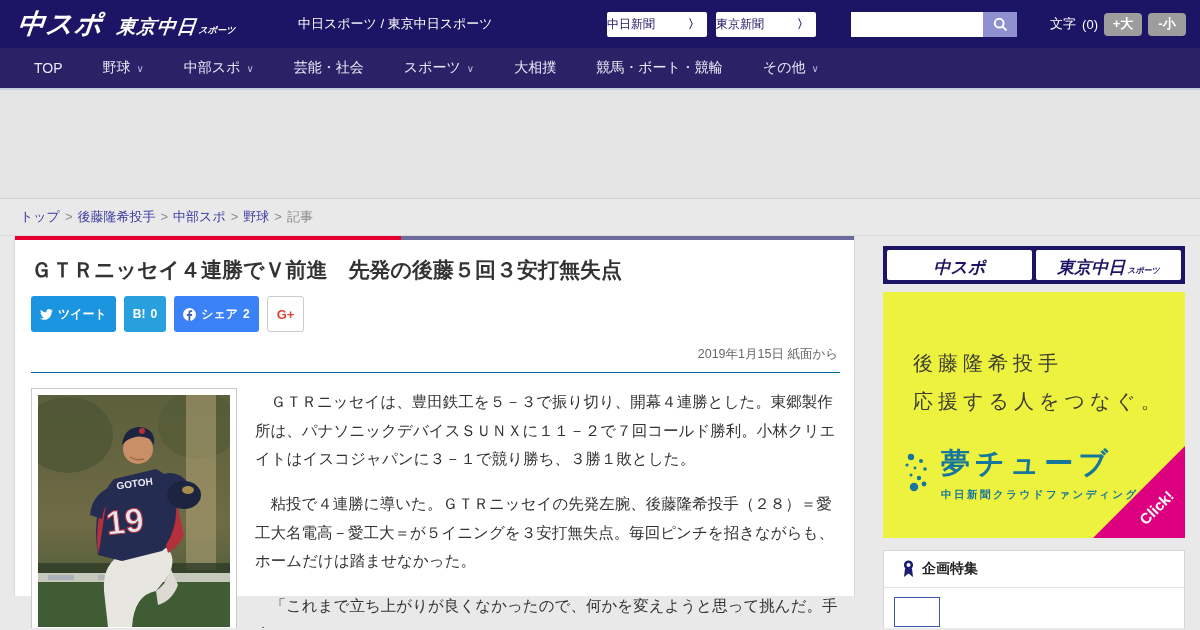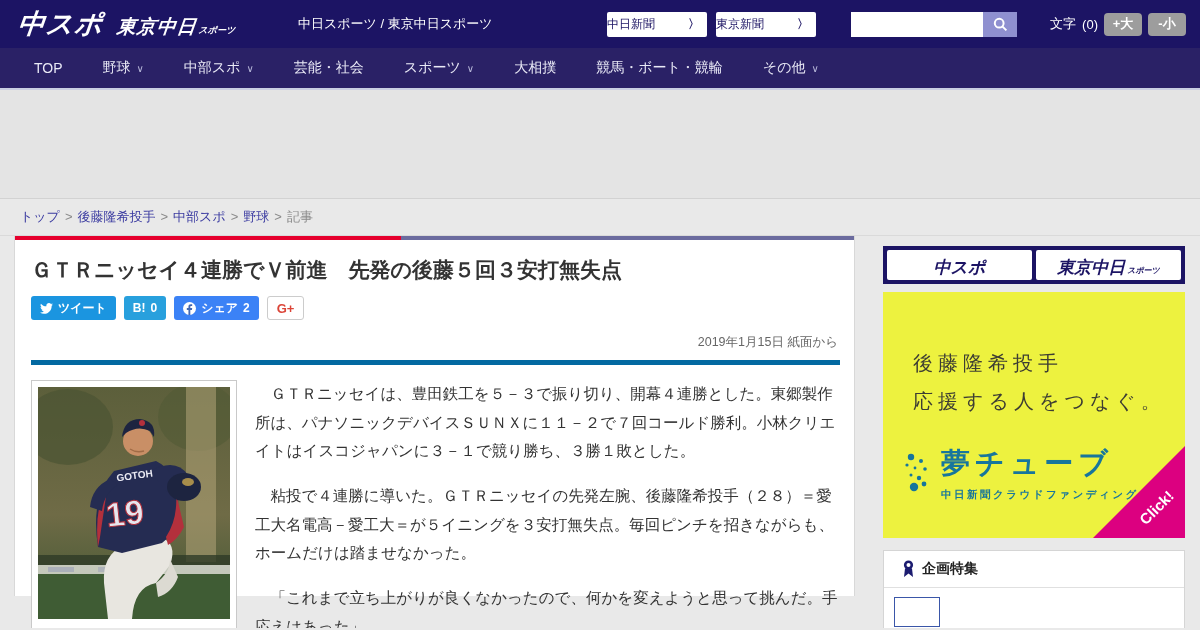--- a/index.html
+++ b/index.html
@@ -39,26 +39,26 @@
 
   
   .main { display:flex; align-items:flex-start; height:392px; overflow:hidden; }
   .left-col { width:841px; margin-left:14px; }
   .section-label { color:#1b1b8f; font-size:17px; font-weight:bold; margin:12px 0 9px 6px; }
   .article { background:#fff; border-left:1px solid #d8d8d8; border-right:1px solid #d8d8d8; height:360px; }
   .accent-bar { height:4px; background:linear-gradient(90deg,#e6002d 0%,#e6002d 46%,#6b6b9e 46%,#6b6b9e 100%); }
   .art-inner { padding:16px 14px 0 16px; }
   .art-title { font-size:21px; font-weight:bold; color:#333; }
   .share-row { display:flex; align-items:center; gap:8px; margin-top:12px; }
-  .share-btn { border:none; border-radius:3px; color:#fff; font-size:12px; height:24px; display:flex; align-items:center; gap:5px; padding:0 9px; cursor:pointer; font-weight:bold; }
+  .share-btn { border:none; border-radius:3px; color:#fff; font-size:12px; height:36px; display:flex; align-items:center; gap:5px; padding:0 9px; cursor:pointer; font-weight:bold; }
   .btn-tweet { background:#1b95e0; }
   .btn-hatena { background:#28a0dd; }
   .btn-fb { background:#3b82f6; }
   .btn-gplus { background:#fff; border:1px solid #ccc; color:#db4437; font-weight:bold; font-size:13px; }
-  .meta-row { text-align:right; font-size:12.5px; color:#666; padding:14px 2px 9px 0; border-bottom:5px solid #0369a1; }
+  .meta-row { text-align:right; font-size:12.5px; color:#666; padding:14px 2px 9px 0; border-bottom:1px solid #0369a1; }
   .art-body { display:flex; margin-top:15px; }
   .photo-frame { width:206px; background:#fff; border:1px solid #c9c9c9; padding:6px; flex-shrink:0; }
   .photo-frame svg { display:block; }
   .art-text { flex:1; margin-left:18px; font-size:15.5px; line-height:1.85; color:#333; }
   .art-text p { margin-bottom:16px; }
 
   
   .sidebar { width:302px; margin-left:28px; margin-top:10px; }
   .sub-banner { background:#e60033; height:25px; display:flex; align-items:center; justify-content:center; gap:7px; color:#fff; font-size:12.5px; font-weight:bold; cursor:pointer; }
   .sub-logos { background:#1c1464; padding:4px; display:flex; gap:4px; }

